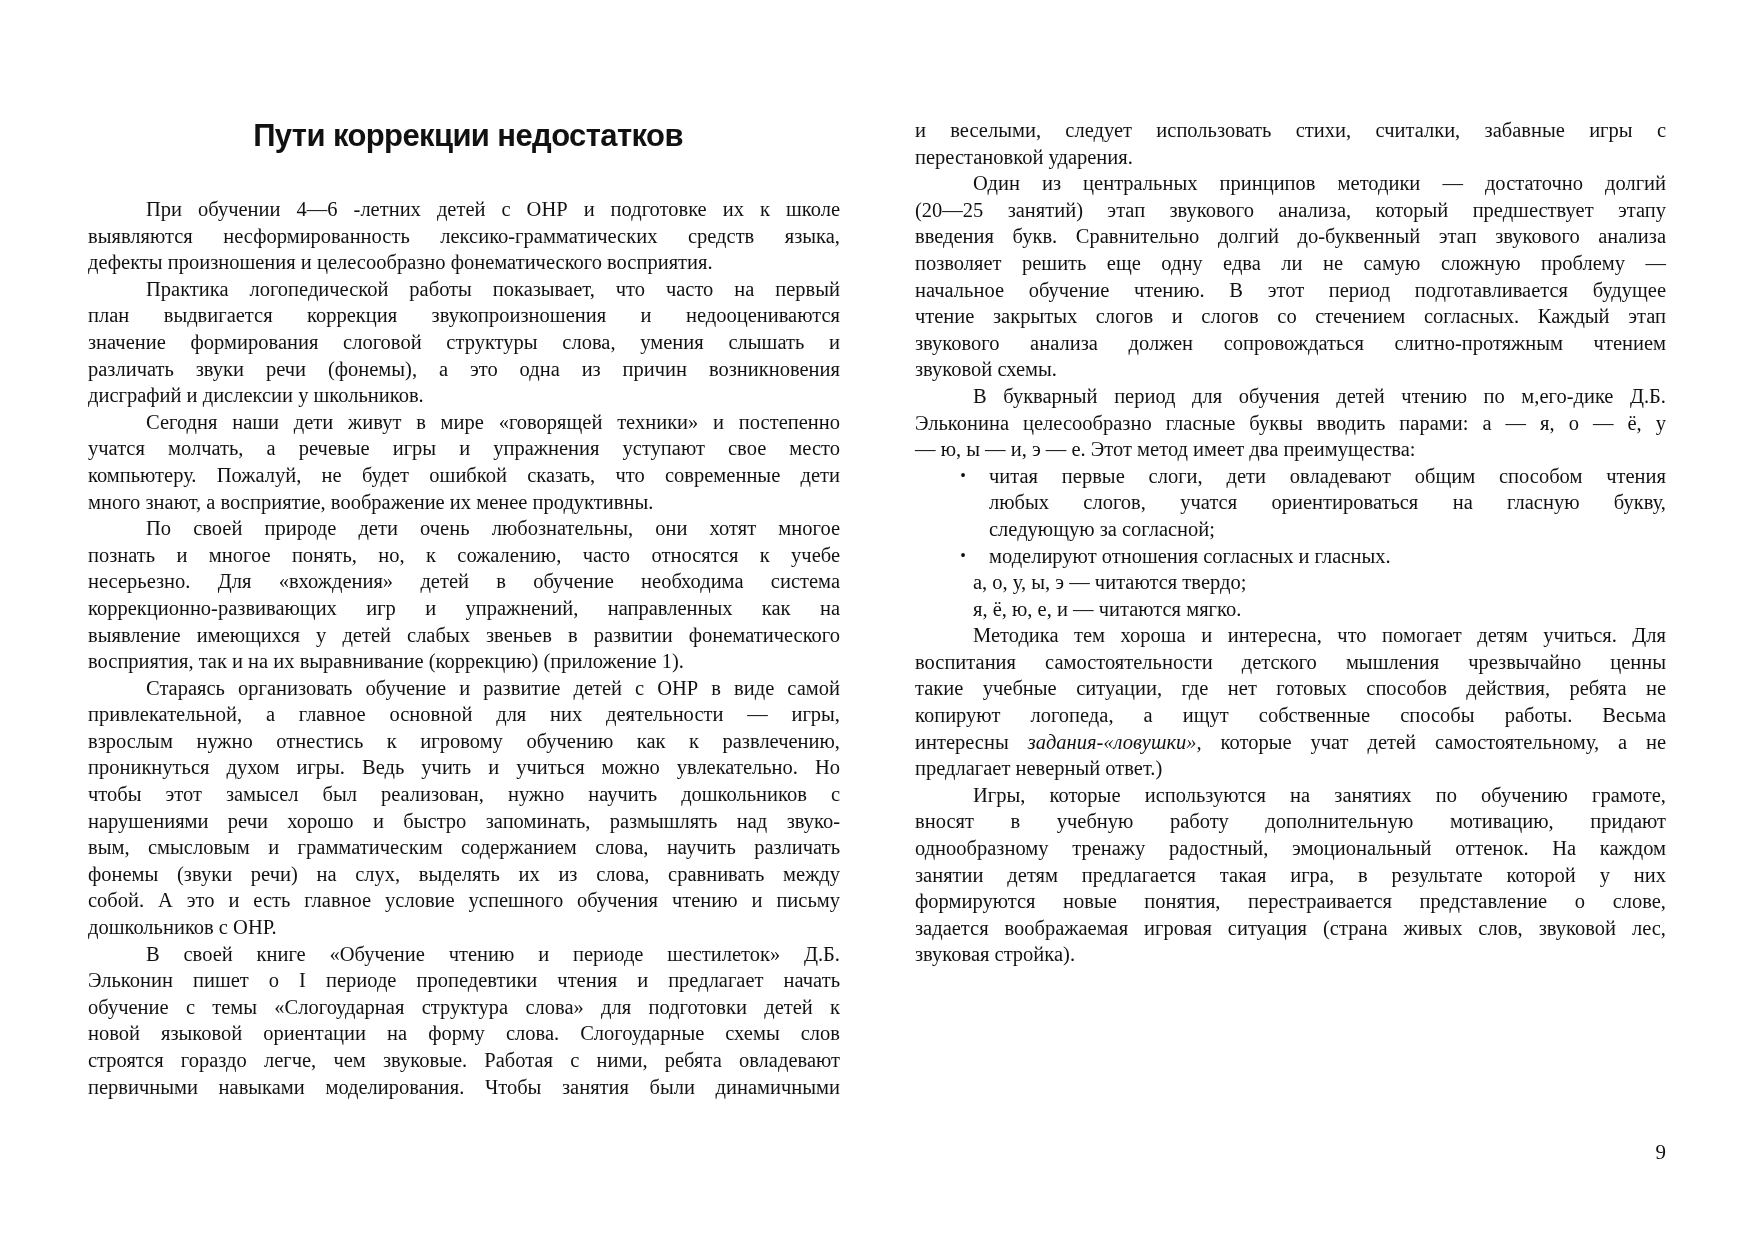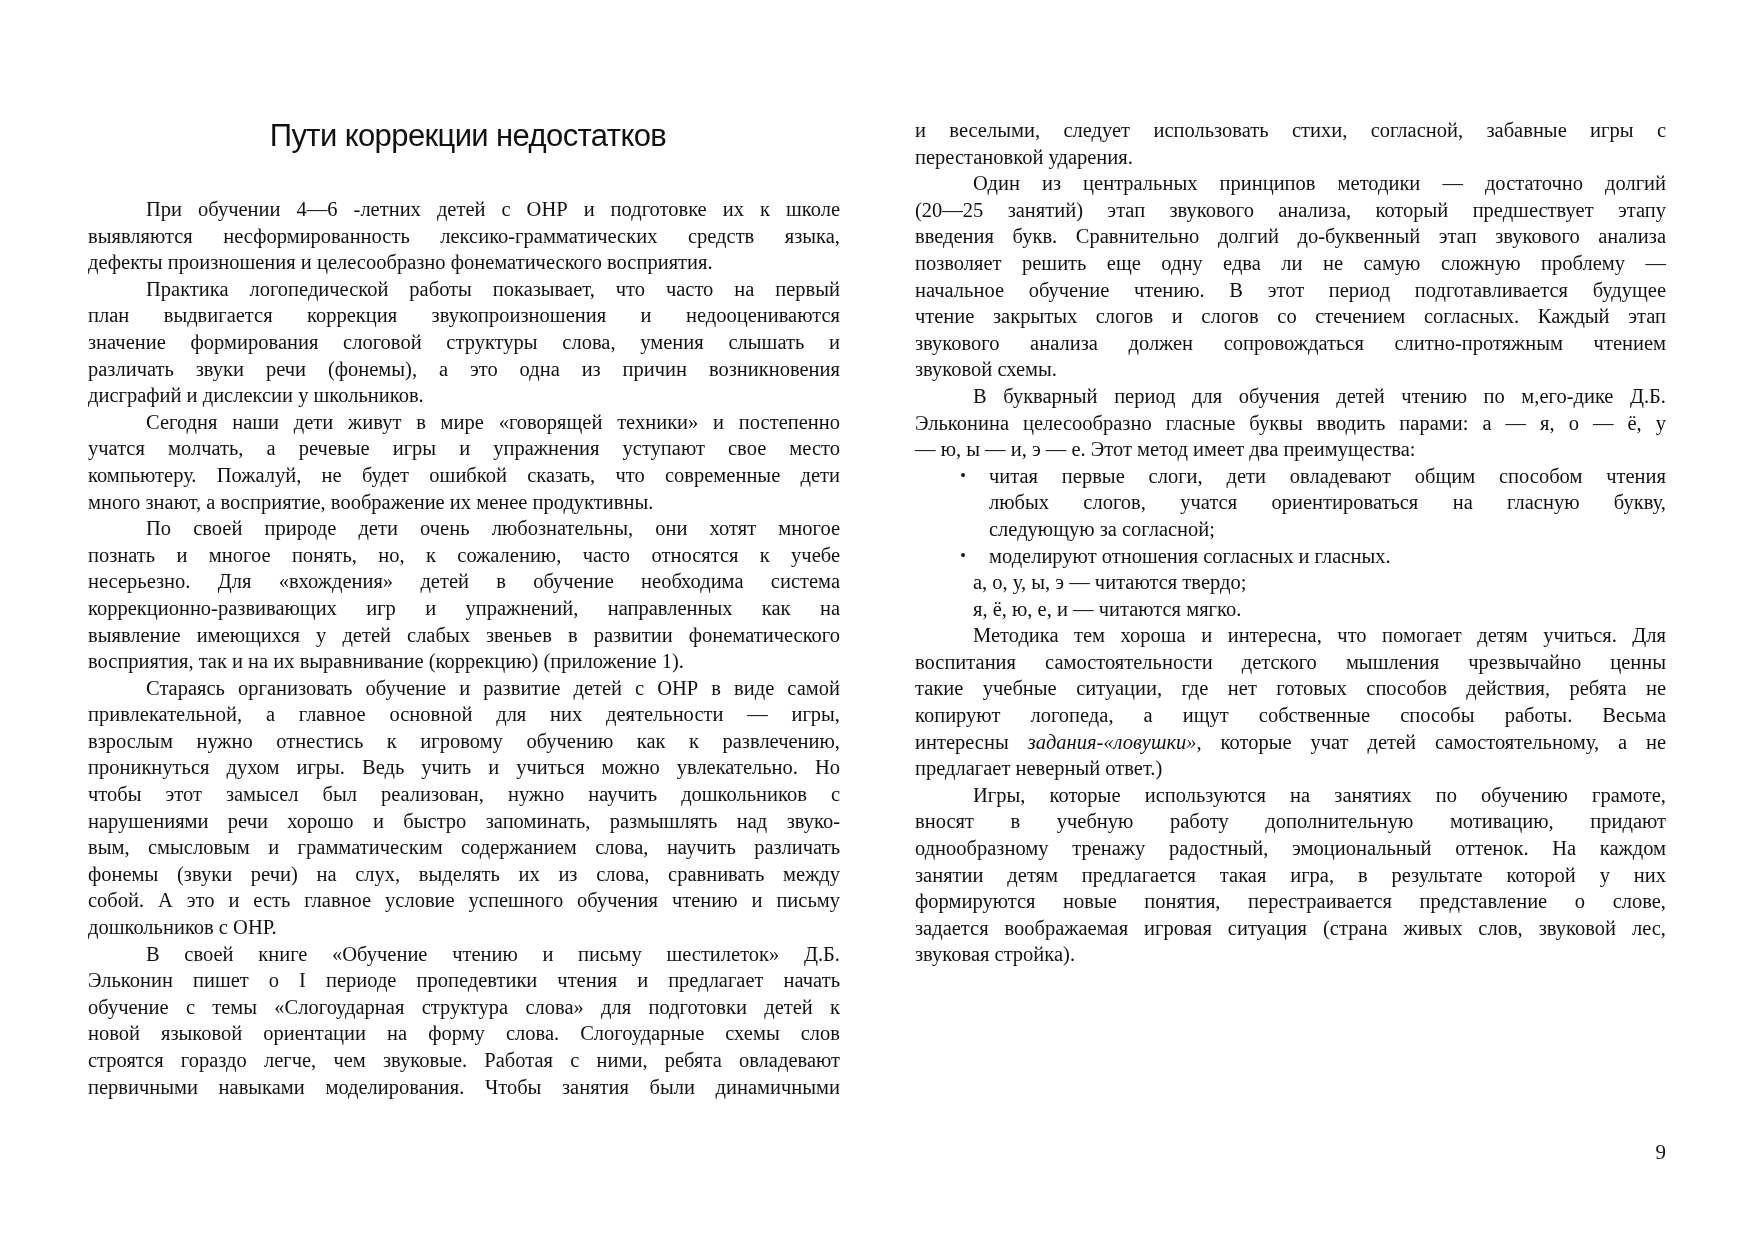--- a/index.html
+++ b/index.html
@@ -31,21 +31,21 @@
     top: 118px;
     width: 752px;
   }
   .col-right {
     left: 915px;
     top: 117px;
     width: 751px;
   }
   .title {
     font-family: "Liberation Sans", "DejaVu Sans", sans-serif;
-    font-weight: normal;
+    font-weight: bold;
     font-size: 31px;
     line-height: 36px;
     text-align: center;
     letter-spacing: -0.6px;
     margin: 0 0 0 0;
     padding-left: 8px;
   }
   .title-line {
     display: block;
     white-space: nowrap;
@@ -137,34 +137,34 @@
           <div class="line"><span>взрослым нужно отнестись к игровому обучению как к развлечению,</span></div>
           <div class="line"><span>проникнуться духом игры. Ведь учить и учиться можно увлекательно. Но</span></div>
           <div class="line"><span>чтобы этот замысел был реализован, нужно научить дошкольников с</span></div>
           <div class="line"><span>нарушениями речи хорошо и быстро запоминать, размышлять над звуко-</span></div>
           <div class="line"><span>вым, смысловым и грамматическим содержанием слова, научить различать</span></div>
           <div class="line"><span>фонемы (звуки речи) на слух, выделять их из слова, сравнивать между</span></div>
           <div class="line"><span>собой. А это и есть главное условие успешного обучения чтению и письму</span></div>
           <div class="line last"><span>дошкольников с ОНР.</span></div>
         </div>
         <div class="paragraph">
-          <div class="line indent"><span>В своей книге «Обучение чтению и письму шестилеток» Д.Б.</span></div>
+          <div class="line indent"><span>В своей книге «Обучение чтению и периоде шестилеток» Д.Б.</span></div>
           <div class="line"><span>Эльконин пишет о I периоде пропедевтики чтения и предлагает начать</span></div>
           <div class="line"><span>обучение с темы «Слогоударная структура слова» для подготовки детей к</span></div>
           <div class="line"><span>новой языковой ориентации на форму слова. Слогоударные схемы слов</span></div>
           <div class="line"><span>строятся гораздо легче, чем звуковые. Работая с ними, ребята овладевают</span></div>
           <div class="line"><span>первичными навыками моделирования. Чтобы занятия были динамичными</span></div>
         </div>
       </div>
   </div>
 
   <div class="col col-right">
     <div id="right-body-top">
         <div class="paragraph">
-          <div class="line"><span>и веселыми, следует использовать стихи, согласной, забавные игры с</span></div>
+          <div class="line"><span>и веселыми, следует использовать стихи, считалки, забавные игры с</span></div>
           <div class="line last"><span>перестановкой ударения.</span></div>
         </div>
         <div class="paragraph">
           <div class="line indent"><span>Один из центральных принципов методики — достаточно долгий</span></div>
           <div class="line"><span>(20—25 занятий) этап звукового анализа, который предшествует этапу</span></div>
           <div class="line"><span>введения букв. Сравнительно долгий до-буквенный этап звукового анализа</span></div>
           <div class="line"><span>позволяет решить еще одну едва ли не самую сложную проблему —</span></div>
           <div class="line"><span>начальное обучение чтению. В этот период подготавливается будущее</span></div>
           <div class="line"><span>чтение закрытых слогов и слогов со стечением согласных. Каждый этап</span></div>
           <div class="line"><span>звукового анализа должен сопровождаться слитно-протяжным чтением</span></div>

